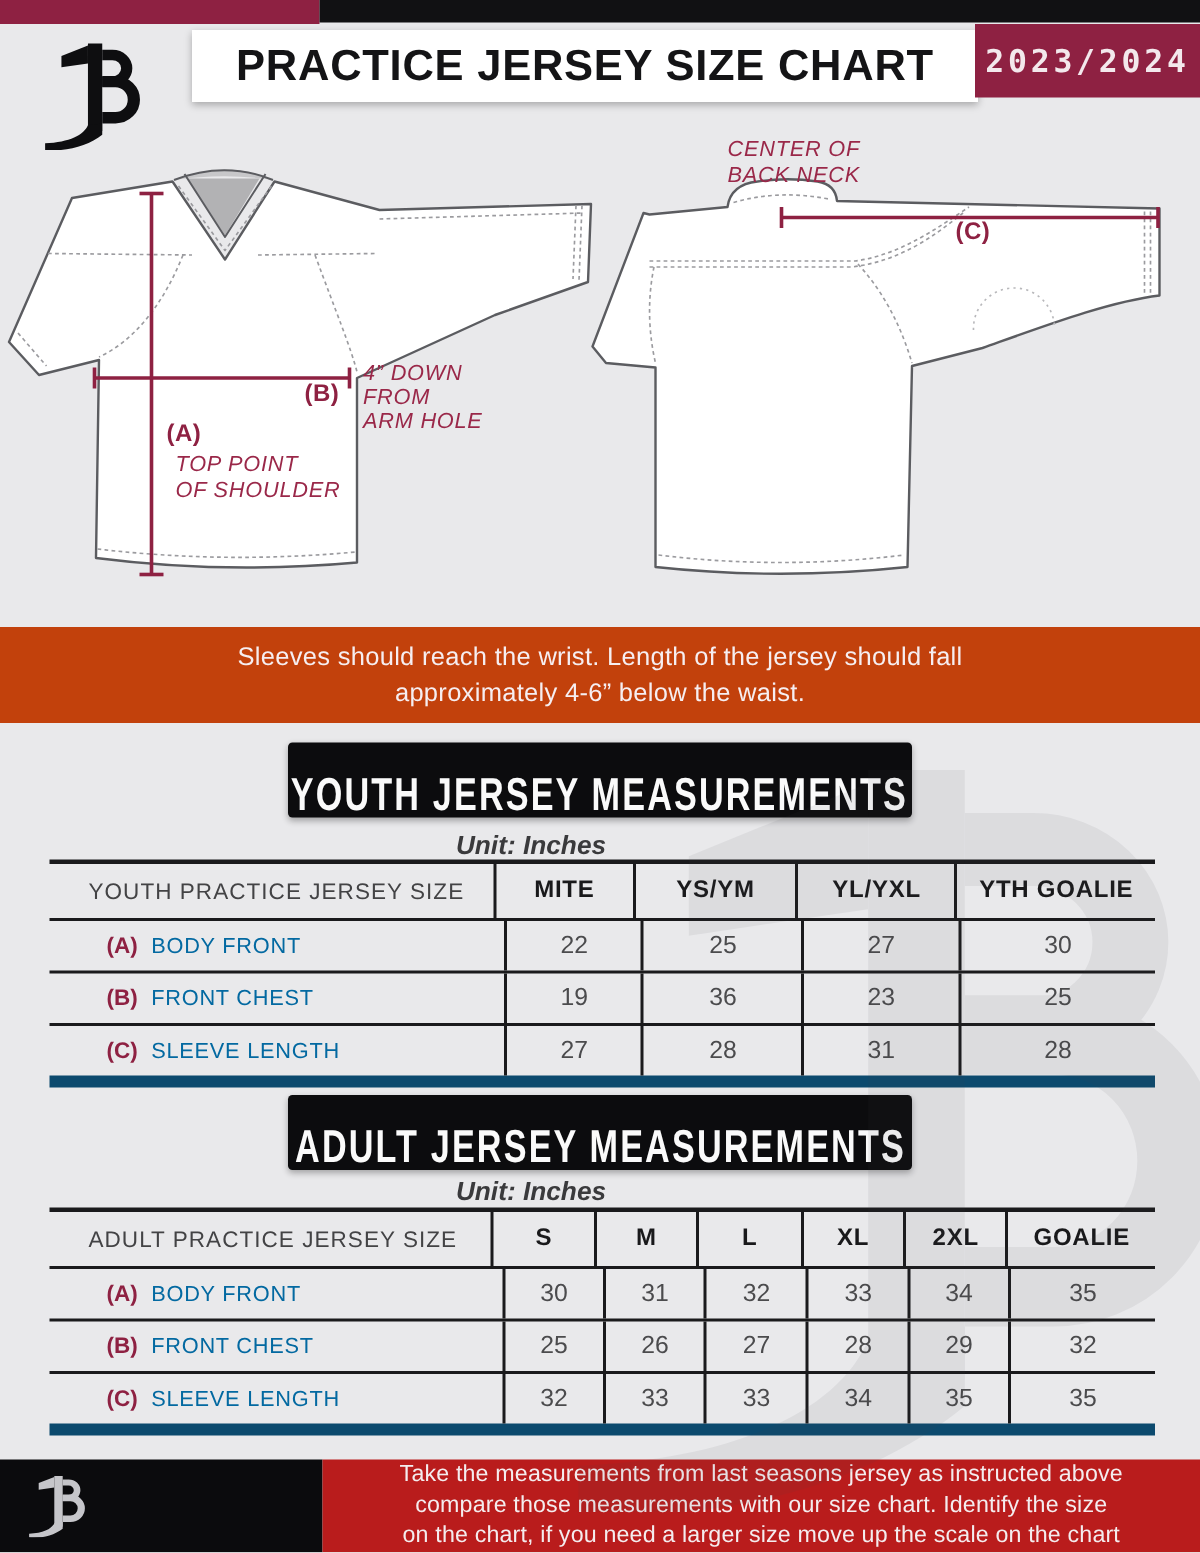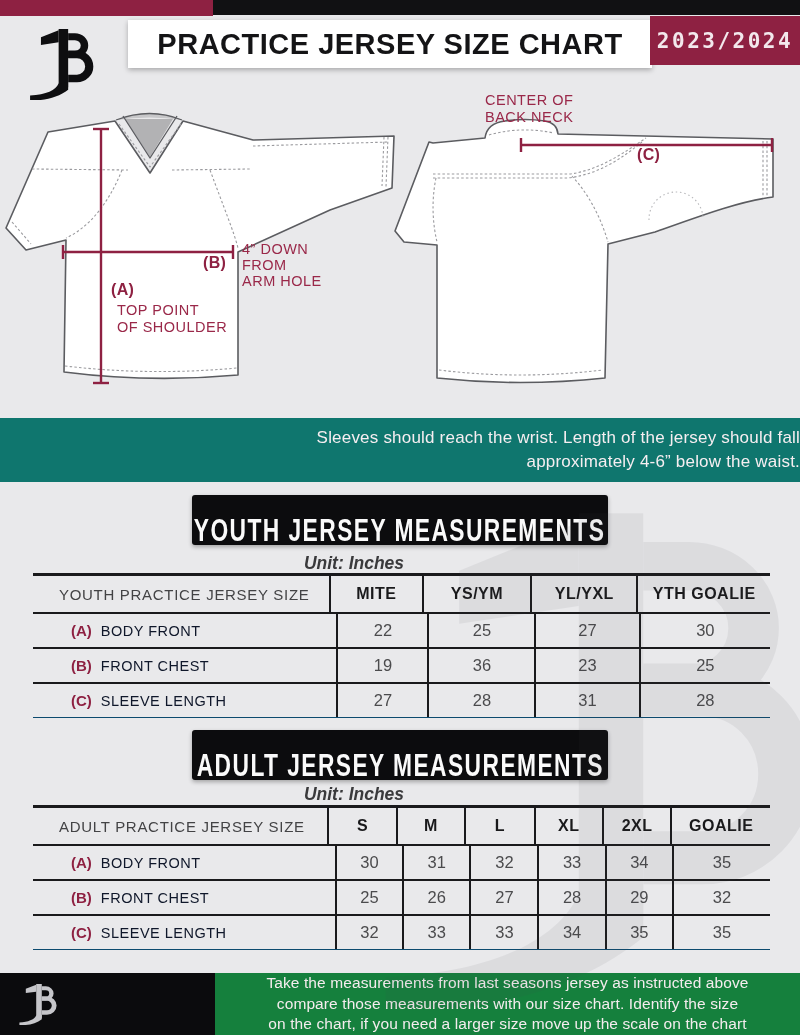--- a/index.html
+++ b/index.html
@@ -15,69 +15,69 @@
              box-shadow:0 2px 5px rgba(0,0,0,.28);display:flex;align-items:center;justify-content:center;
              font-weight:700;font-size:29px;letter-spacing:.5px;color:#141416;white-space:nowrap;}
   .year-box{left:650px;top:16px;width:150px;height:49px;background:#8e2142;
             display:flex;align-items:center;justify-content:center;
             font-family:"DejaVu Sans Mono",monospace;font-weight:700;font-size:21px;
             letter-spacing:2.5px;color:#f3e8ec;}
 
   
   .diagram-svg{left:0;top:70px;width:800px;height:348px;}
   .dtag{position:absolute;font-weight:700;font-size:16px;color:#8e2142;letter-spacing:.3px;}
-  .dlabel{position:absolute;font-size:14.5px;line-height:17px;
+  .dlabel{position:absolute;font-style:italic;font-size:14.5px;line-height:17px;
           color:#9a2849;letter-spacing:.5px;}
 
   
-  .note-banner{left:0;top:418px;width:800px;height:64px;background:#0f766e;
-               display:flex;flex-direction:column;align-items:flex-end;justify-content:center;
+  .note-banner{left:0;top:418px;width:800px;height:64px;background:#c2410c;
+               display:flex;flex-direction:column;align-items:center;justify-content:center;
                color:#f6eef1;font-size:17px;line-height:24px;letter-spacing:.2px;}
 
   
   .pill{left:192px;width:416px;height:50px;background:#0c0c0e;border-radius:3px;
         box-shadow:0 2px 4px rgba(0,0,0,.3);display:flex;align-items:flex-end;justify-content:center;}
   .pill span{color:#fafafa;font-weight:700;font-size:24px;letter-spacing:1.5px;white-space:nowrap;
              transform:scale(.95,1.28);transform-origin:center;}
   .pill-youth{top:495px;}
   .pill-adult{top:730px;}
   .unit{left:0;width:708px;text-align:center;font-style:italic;font-weight:700;
         font-size:17.5px;color:#3a3a3c;}
   .unit-youth{top:553px;}
   .unit-adult{top:784px;}
 
   
-  .size-table{left:33px;width:737px;border-top:3px solid #1a1a1c;border-bottom:1px solid #0c4a6e;}
+  .size-table{left:33px;width:737px;border-top:3px solid #1a1a1c;border-bottom:8px solid #0c4a6e;}
   .tbl-youth{top:573px;}
   .tbl-adult{top:805px;}
   .t-row{display:flex;height:33px;align-items:stretch;border-top:2px solid #1a1a1c;}
   .t-row.head{height:36px;border-top:none;}
   .t-cell{border-left:2px solid #1a1a1c;display:flex;align-items:center;justify-content:center;
           font-size:16.5px;color:#4b4b4d;}
   .t-cell.lab{border-left:none;justify-content:flex-start;padding-left:38px;}
   .t-row.head .t-cell{font-weight:700;font-size:16px;color:#19191b;letter-spacing:.5px;}
   .t-row.head .t-cell.lab{font-weight:400;font-size:15px;color:#434345;letter-spacing:.7px;padding-left:26px;}
   .rtag{font-weight:700;font-size:15px;color:#8e2142;margin-right:9px;}
-  .rlab{font-size:14.5px;color:#0f172a;letter-spacing:.5px;}
+  .rlab{font-size:14.5px;color:#0369a1;letter-spacing:.5px;}
   .tbl-youth .c0{width:283px;}.tbl-youth .c1{width:95px;}.tbl-youth .c2{width:112px;}
   .tbl-youth .c3{width:109px;}.tbl-youth .c4{width:138px;}
   .tbl-adult .c0{width:283px;}.tbl-adult .c1{width:70px;}.tbl-adult .c2{width:70px;}
   .tbl-adult .c3{width:71px;}.tbl-adult .c4{width:70px;}.tbl-adult .c5{width:70px;}
   .tbl-adult .c6{width:103px;}
 
   
   .watermark{left:358px;top:478px;width:460px;height:530px;color:#44444c;opacity:.075;
              pointer-events:none;z-index:30;}
 
   
   .f-black{left:0;top:973px;width:215px;height:62px;background:#0b0b0d;}
   .logo-foot{left:17px;top:981px;width:40px;height:44px;color:#c6c6ca;position:absolute;}
   .f-brand{left:64px;top:973px;height:62px;display:flex;align-items:center;color:#fafafa;
            font-weight:700;font-size:13px;letter-spacing:6.5px;}
-  .f-maroon{left:215px;top:973px;width:585px;height:62px;background:#15803d;
+  .f-maroon{left:215px;top:973px;width:585px;height:62px;background:#b91c1c;
             display:flex;flex-direction:column;align-items:center;justify-content:center;
             color:#f4ecee;font-size:15.5px;line-height:20.5px;letter-spacing:.1px;white-space:nowrap;}
 </style>
 </head>
 <body>
 
 <svg width="0" height="0" style="position:absolute" aria-hidden="true">
   <defs>
     <symbol id="bmono" viewBox="0 0 100 120">
       <polygon points="48,10 22,21 22,33 48,29" fill="currentColor"></polygon>

